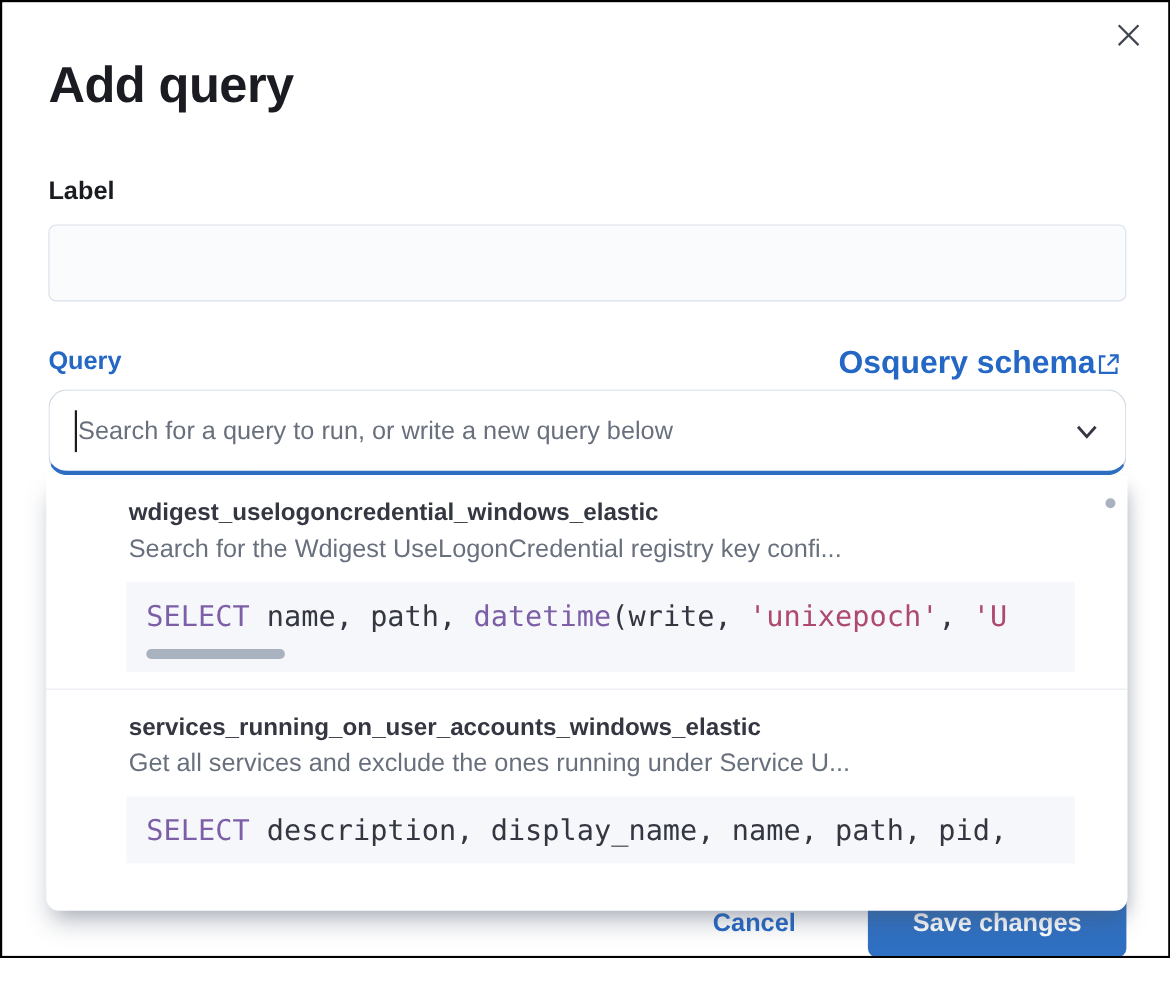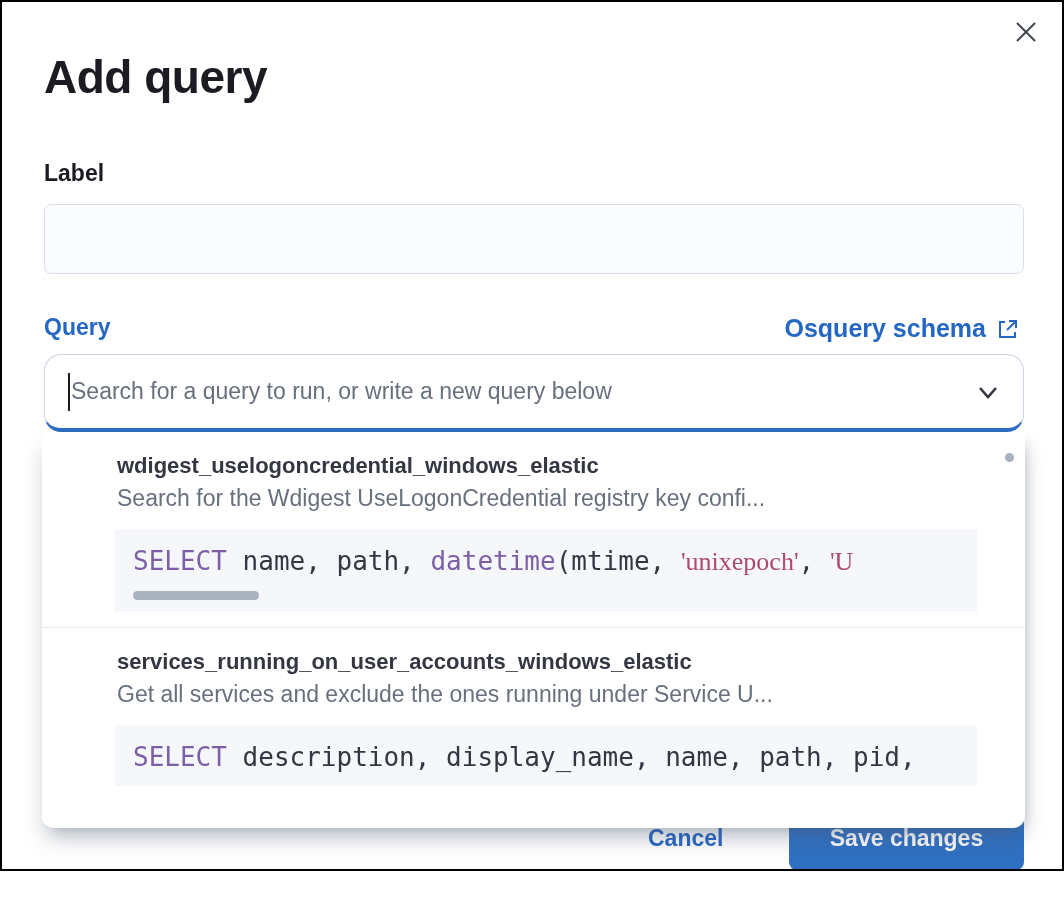--- a/index.html
+++ b/index.html
@@ -41,22 +41,22 @@
     position:absolute;left:42px;top:202px;width:980px;height:70px;
     background:var(--input-bg);border:1px solid var(--soft-border);border-radius:7px;
     font-size:23px;color:var(--body-text);padding:0 20px;outline:none;
   }
   .query-label{
     position:absolute;left:42px;top:312px;
     font-size:23px;font-weight:700;color:var(--link);text-align:right;
   }
   .schema-link{
     position:absolute;right:42px;top:312px;
-    display:flex;align-items:center;gap:10px;text-decoration:none;
-    font-size:25px;font-weight:700;color:var(--link);cursor:pointer;
+    display:flex;align-items:center;text-decoration:none;
+    font-size:29px;font-weight:700;color:var(--link);cursor:pointer;
   }
   .combobox{
     position:absolute;left:42px;top:352px;width:980px;height:78px;
     background:#fff;border:1px solid var(--border);
     border-bottom:4px solid var(--accent);border-radius:17px;
     display:flex;align-items:center;
   }
   .caret{
     position:absolute;left:23px;top:18px;width:2px;height:38px;background:var(--title-text);
   }
@@ -86,21 +86,21 @@
   }
   .codeblock{
     margin:17px 0 0 -2px;width:862px;background:var(--code-bg);
     padding:15px 18px 12px 18px;overflow:hidden;
   }
   .codeline{
     font-family:"DejaVu Sans Mono", monospace;font-size:26px;line-height:34px;
     color:var(--body-text);white-space:nowrap;
   }
   .tok-kw{color:var(--code-kw);}
-  .tok-str{color:var(--code-str);font-family:Liberation Serif, serif;}
+  .tok-str{color:var(--code-str);}
   .h-thumb{
     width:126px;height:9px;border-radius:5px;background:var(--scrollbar);
     margin-top:12px;cursor:pointer;
   }
   .divider{height:1px;background:var(--divider);margin-top:15px;}
   .cancel-link{
     position:absolute;left:646px;top:804px;height:64px;line-height:64px;
     font-size:23px;font-weight:700;color:var(--link);text-decoration:none;cursor:pointer;z-index:1;
   }
   .save-btn{
@@ -146,21 +146,21 @@
     </svg>
   </div>
 
   <div class="dropdown">
     <span class="v-dot"></span>
 
     <div class="option">
       <div class="option-title">wdigest_uselogoncredential_windows_elastic</div>
       <div class="option-desc">Search for the Wdigest UseLogonCredential registry key confi...</div>
       <div class="codeblock">
-        <div class="codeline"><span class="tok-kw">SELECT</span><span> name, path, </span><span class="tok-kw">datetime</span><span>(mtime, </span><span class="tok-str">'unixepoch'</span><span>, </span><span class="tok-str">'U</span></div>
+        <div class="codeline"><span class="tok-kw">SELECT</span><span> name, path, </span><span class="tok-kw">datetime</span><span>(write, </span><span class="tok-str">'unixepoch'</span><span>, </span><span class="tok-str">'U</span></div>
         <div class="h-thumb"></div>
       </div>
     </div>
 
     <div class="divider"></div>
 
     <div class="option">
       <div class="option-title">services_running_on_user_accounts_windows_elastic</div>
       <div class="option-desc">Get all services and exclude the ones running under Service U...</div>
       <div class="codeblock">

